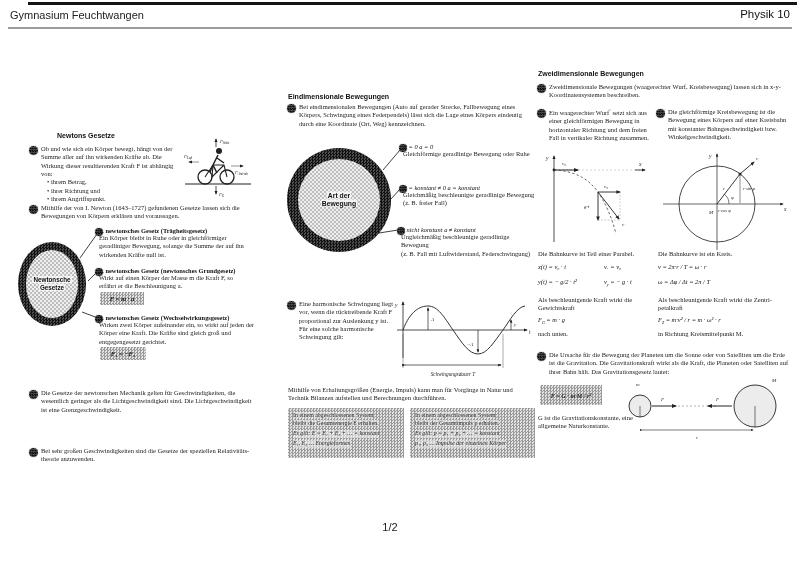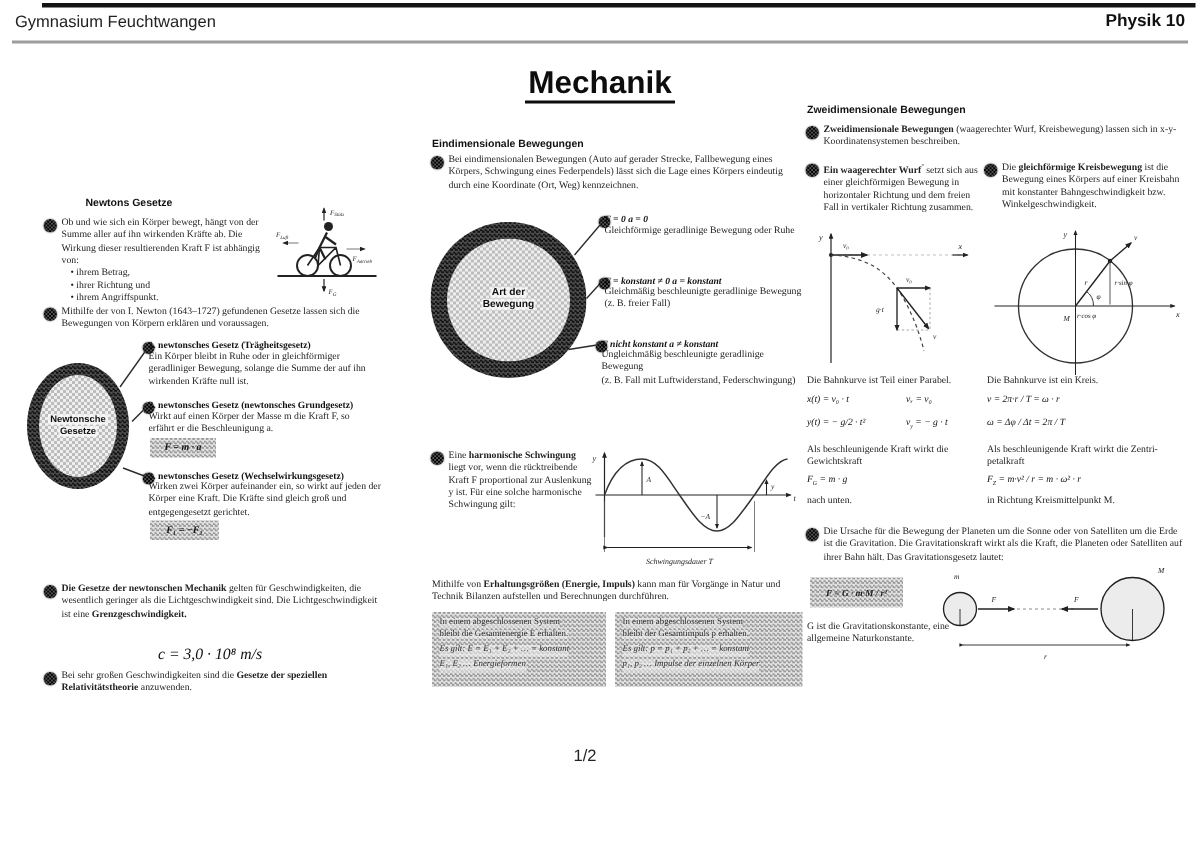--- a/index.html
+++ b/index.html
@@ -1,20 +1,20 @@
 <!DOCTYPE html>
 <html><head>
 <meta charset="utf-8">
 <style>
   html,body{margin:0;padding:0;background:#e9e9e9;}
   .page{position:relative;width:800px;height:566px;background:#ffffff;overflow:hidden;
         font-family:"Liberation Serif","DejaVu Serif",serif;color:#1d1d1d;}
   .abs{position:absolute;}
   .sans{font-family:"Liberation Sans","DejaVu Sans",sans-serif;}
-  .b{font-weight:bold;}
+  .b{font-weight:normal;}
   .i{font-style:italic;}
   .body-txt{font-size:6.5px;line-height:1.28;color:#222;}
   .small-txt{font-size:5.9px;line-height:1.3;color:#2a2a2a;}
   .sec-head{font-size:7px;font-weight:bold;color:#111;font-family:"Liberation Sans","DejaVu Sans",sans-serif;}
   .law-title{font-size:6.4px;font-weight:bold;color:#111;}
   .formula{font-style:italic;font-size:6.4px;color:#111;}
   .checker{background:repeating-conic-gradient(#9a9a9a 0% 25%,#e3e3e3 25% 50%);background-size:3px 3px;}
   .checker-dark{background:repeating-conic-gradient(#121212 0% 25%,#4d4d4d 25% 50%);background-size:3px 3px;}
   .blob{position:absolute;width:9px;height:9px;border-radius:50%;
         background:repeating-conic-gradient(#000 0% 25%,#555 25% 50%);background-size:2.5px 2.5px;
@@ -38,23 +38,20 @@
 <body>
 
 <div class="page">
 
   <div class="abs" style="left:28px;top:2px;width:769px;height:2.5px;background:#141414;"></div>
 
   <div class="abs sans" style="left:10px;top:9px;font-size:11px;color:#222;text-align:right;">Gymnasium Feuchtwangen</div>
   <div class="abs sans b" style="right:10px;top:8px;font-size:11.5px;color:#111;">Physik 10</div>
   <div class="hr" style="left:8px;top:27px;width:784px;height:1.5px;"></div>
 
-  <div class="abs sans" style="left:0;top:44px;width:800px;text-align:center;">
-    <span class="b" style="font-size:21px;color:#0d0d0d;border-bottom:2px solid #0d0d0d;padding:0 2px;">Mechanik</span>
-  </div>
 
   <div class="abs sec-head" style="left:57px;top:132px;">Newtons Gesetze</div>
 
   <span class="blob" style="left:29px;top:146px;"></span>
   <div class="abs body-txt" style="left:41px;top:145px;width:143px;">
     <span>Ob und wie sich ein Körper bewegt, hängt von der Summe aller auf ihn wirkenden Kräfte ab.</span>
     <span>Die Wirkung dieser resultierenden Kraft F ist abhängig von:</span>
     <div style="padding-left:6px;">
       <div>• <span>ihrem Betrag,</span></div>
       <div>• <span>ihrer Richtung und</span></div>
@@ -124,21 +121,20 @@
     <div class="body-txt">Wirken zwei Körper aufeinander ein, so wirkt auf jeden der Körper eine Kraft. Die Kräfte sind gleich groß und entgegengesetzt gerichtet.</div>
   </div>
   <div class="fbox checker" style="left:100px;top:347px;width:46px;height:13px;">
     <span>F₁ = −F₂</span>
   </div>
 
   <span class="blob" style="left:29px;top:390px;"></span>
   <div class="abs body-txt" style="left:41px;top:389px;width:212px;">
     <span class="b">Die Gesetze der newtonschen Mechanik</span><span> gelten für Geschwindigkeiten, die wesentlich geringer als die Lichtgeschwindigkeit sind. Die Lichtgeschwindigkeit ist eine </span><span class="b">Grenzgeschwindigkeit.</span>
   </div>
-  <div class="abs i" style="left:30px;top:431px;width:220px;text-align:center;font-size:10.5px;color:#111;">c = 3,0 · 10⁸ m/s</div>
   <span class="blob" style="left:29px;top:448px;"></span>
   <div class="abs body-txt" style="left:41px;top:447px;width:212px;">
     <span>Bei sehr großen Geschwindigkeiten sind die </span><span class="b">Gesetze der speziellen Relativitäts­theorie</span><span> anzuwenden.</span>
   </div>
 
   <div class="abs sec-head" style="left:288px;top:93px;">Eindimensionale Bewegungen</div>
 
   <span class="blob" style="left:287px;top:104px;"></span>
   <div class="abs body-txt" style="left:299px;top:103px;width:232px;">Bei eindimensionalen Bewegungen (Auto auf gerader Strecke, Fallbewegung eines Körpers, Schwingung eines Federpendels) lässt sich die Lage eines Körpers eindeutig durch eine Koordinate (Ort, Weg) kennzeichnen.</div>
 
@@ -336,15 +332,15 @@
     <line x1="66" y1="34" x2="106" y2="34" stroke="#666" stroke-width="0.5" stroke-dasharray="2,2"></line>
     <line x1="120" y1="34" x2="96" y2="34" stroke="#222" stroke-width="1" marker-end="url(#ahg)"></line>
     <text x="104" y="29" font-size="5" font-style="italic">F</text>
     <text x="160" y="10" font-size="5" font-style="italic">M</text>
     <circle cx="143" cy="34" r="21" fill="#ececec" stroke="#222" stroke-width="0.9"></circle>
     <line x1="143" y1="34" x2="143" y2="55" stroke="#222" stroke-width="0.6"></line>
     <line x1="30" y1="58" x2="141" y2="58" stroke="#222" stroke-width="0.6" marker-start="url(#ahg)" marker-end="url(#ahg)"></line>
     <text x="84" y="67" font-size="5" font-style="italic">r</text>
   </svg>
 
-  <div class="abs sans" style="left:340px;top:498px;width:100px;text-align:center;font-size:11px;color:#222;">1/2</div>
+  <div class="abs sans" style="left:340px;top:521px;width:100px;text-align:center;font-size:11px;color:#222;">1/2</div>
 
 </div>
 
 </body></html>

